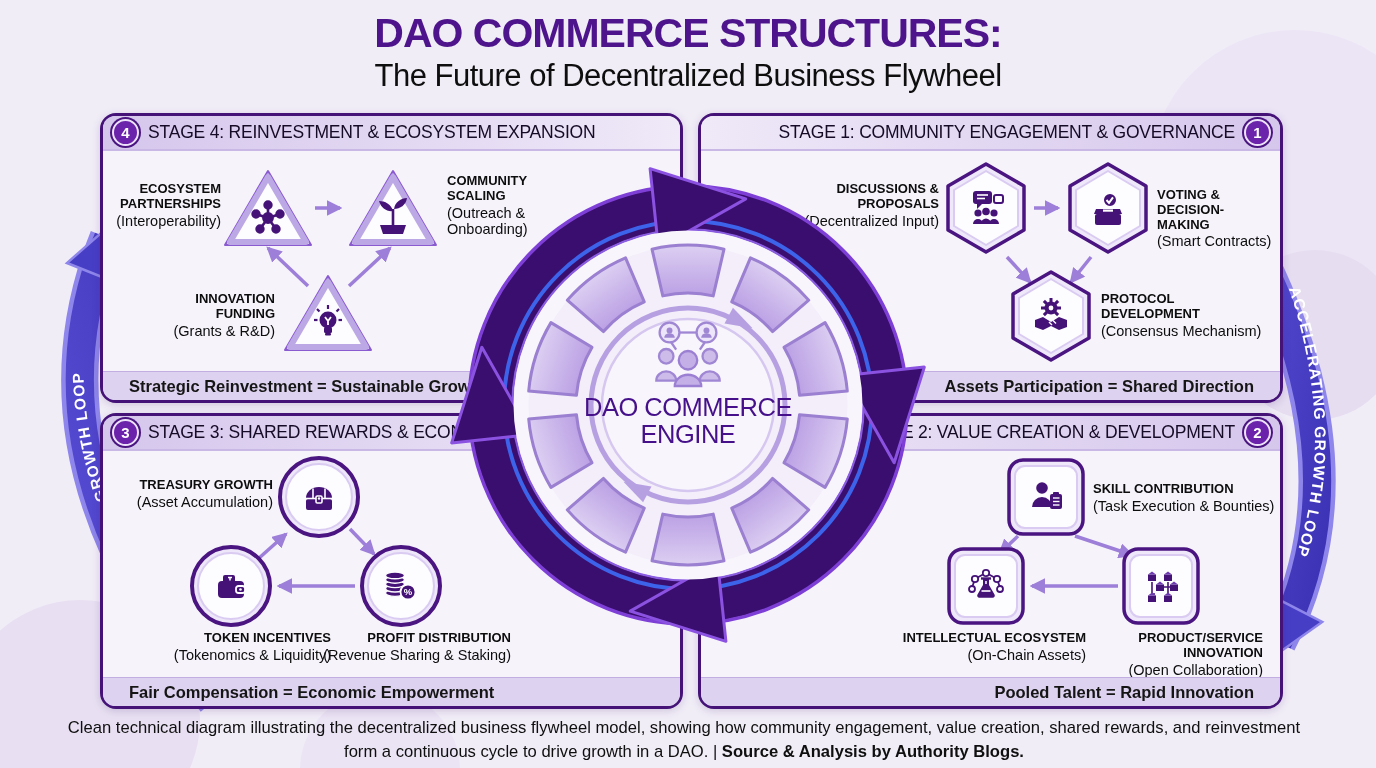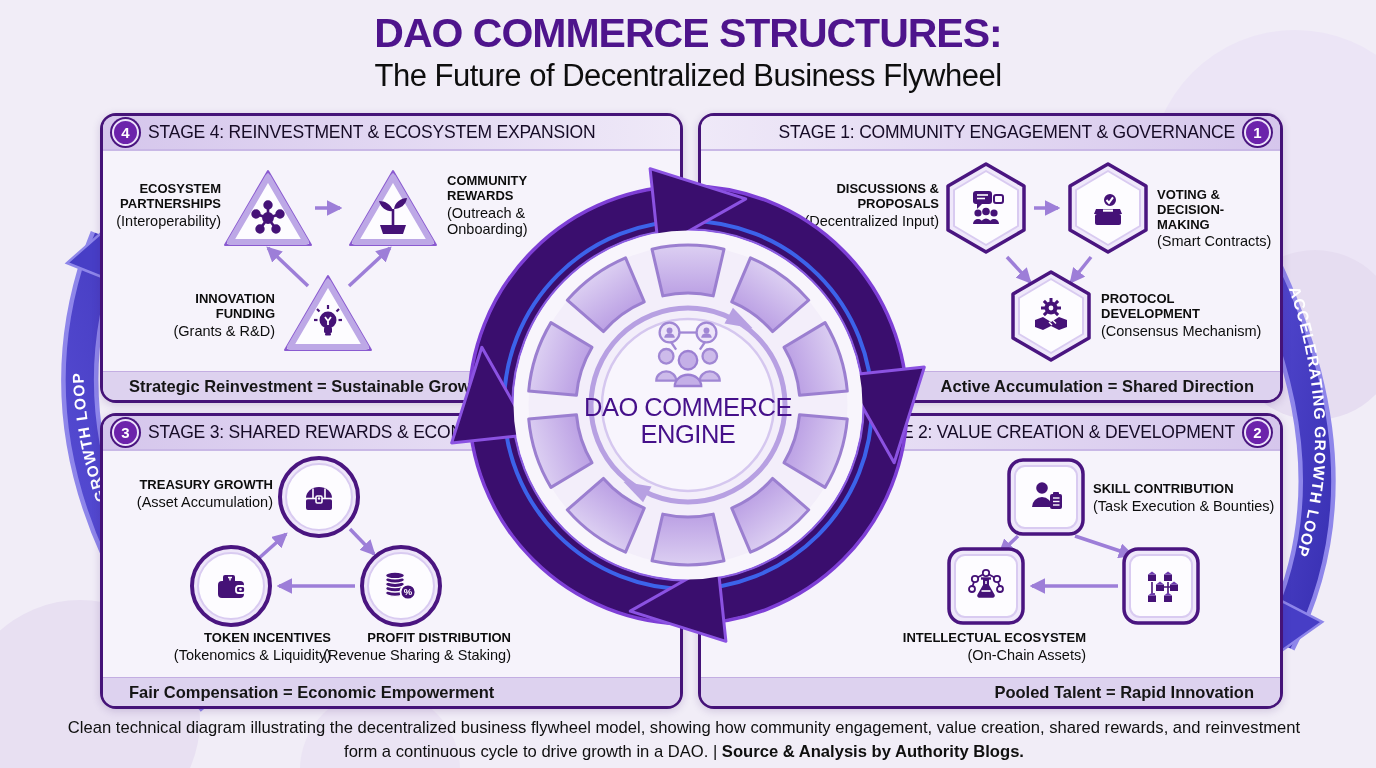--- a/index.html
+++ b/index.html
@@ -146,21 +146,21 @@
           </g>
         <path d="M0,1 v-4 M0,-3 l-3,-4 M0,-3 l3,-4" stroke="#ffffff" stroke-width="1.8" fill="none"></path>
       </g>
     </svg>
   </div>
   <div class="nlabel ra" style="left:4px;top:66px;width:114px">
     <div class="nt">ECOSYSTEM PARTNERSHIPS</div>
     <div class="ns">(Interoperability)</div>
   </div>
   <div class="nlabel" style="left:344px;top:58px;width:122px">
-    <div class="nt">COMMUNITY REWARDS</div>
+    <div class="nt">COMMUNITY SCALING</div>
     <div class="ns">(Outreach &amp; Onboarding)</div>
   </div>
   <div class="nlabel ra" style="left:40px;top:176px;width:132px">
     <div class="nt">INNOVATION FUNDING</div>
     <div class="ns">(Grants &amp; R&amp;D)</div>
   </div>
   <div class="pfoot">Strategic Reinvestment = Sustainable Growth</div>
 </section>
 
 <section class="panel" style="left:698px;top:113px;width:579px;height:284px">
@@ -237,21 +237,21 @@
     <div class="ns">(Decentralized Input)</div>
   </div>
   <div class="nlabel" style="left:456px;top:72px;width:118px">
     <div class="nt">VOTING &amp; DECISION-MAKING</div>
     <div class="ns">(Smart Contracts)</div>
   </div>
   <div class="nlabel" style="left:400px;top:176px;width:172px">
     <div class="nt">PROTOCOL DEVELOPMENT</div>
     <div class="ns">(Consensus Mechanism)</div>
   </div>
-  <div class="pfoot r">Active Accumulation = Shared Direction</div>
+  <div class="pfoot r">Assets Participation = Shared Direction</div>
 </section>
 
 <section class="panel" style="left:100px;top:413px;width:577px;height:290px">
   <div class="phead">
     <span class="badge">3</span>
     <span class="ptitle">STAGE 3: SHARED REWARDS &amp; ECONOMY</span>
   </div>
   <svg class="parrows" width="571" height="284">
     <g stroke="#9d7ed8" stroke-width="3.5" fill="none">
       <line x1="155" y1="143" x2="183" y2="118" marker-end="url(#ah)"></line>
@@ -406,20 +406,24 @@
     </svg>
   </div>
   <div class="nlabel" style="left:392px;top:66px;width:190px">
     <div class="nt">SKILL CONTRIBUTION</div>
     <div class="ns">(Task Execution &amp; Bounties)</div>
   </div>
   <div class="nlabel ca" style="left:185px;top:215px;width:200px">
     <div class="nt">INTELLECTUAL ECOSYSTEM</div>
     <div class="ns">(On-Chain Assets)</div>
   </div>
+  <div class="nlabel ca" style="left:358px;top:215px;width:204px">
+    <div class="nt">PRODUCT/SERVICE INNOVATION</div>
+    <div class="ns">(Open Collaboration)</div>
+  </div>
   <div class="pfoot r">Pooled Talent = Rapid Innovation</div>
 </section>
 
 <div class="flywheel">
   <svg width="510" height="510" viewBox="0 0 510 510">
     <defs>
       <linearGradient id="segGrad" x1="0" y1="0" x2="0" y2="1">
         <stop offset="0" stop-color="#dcCFf2"></stop>
           <stop offset="1" stop-color="#bba0e4"></stop>
       </linearGradient>

